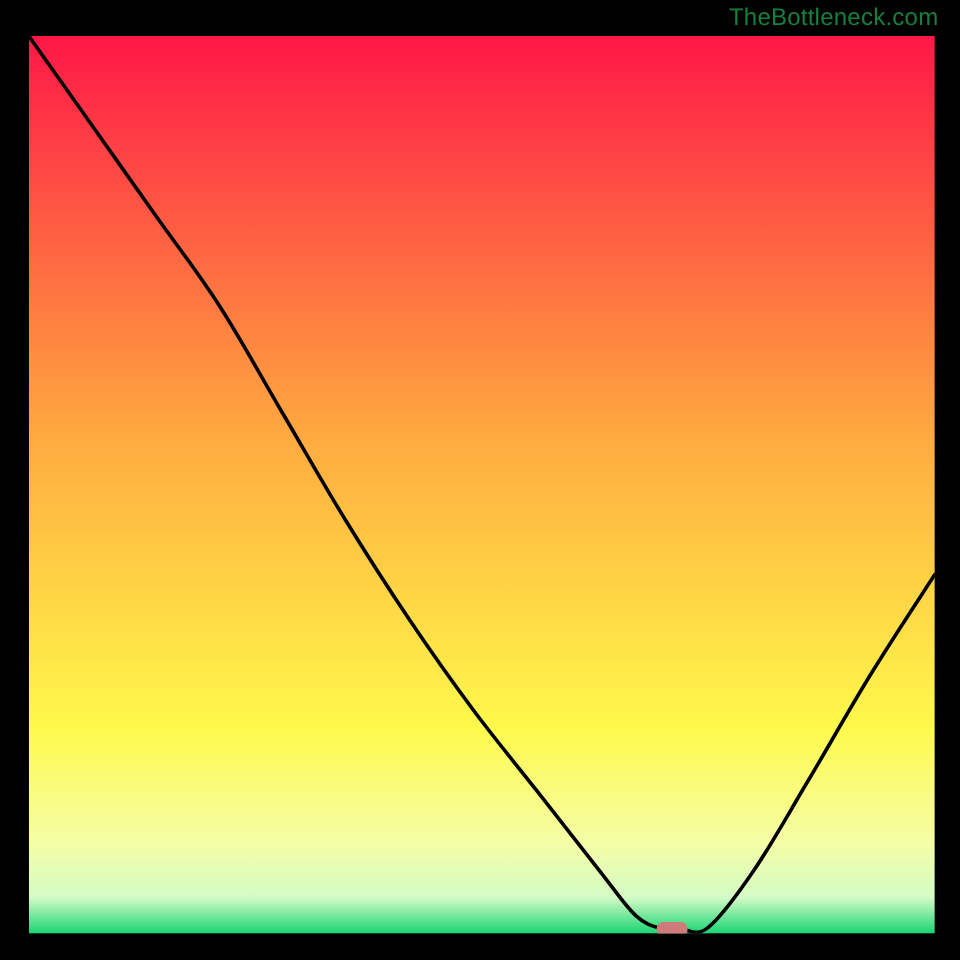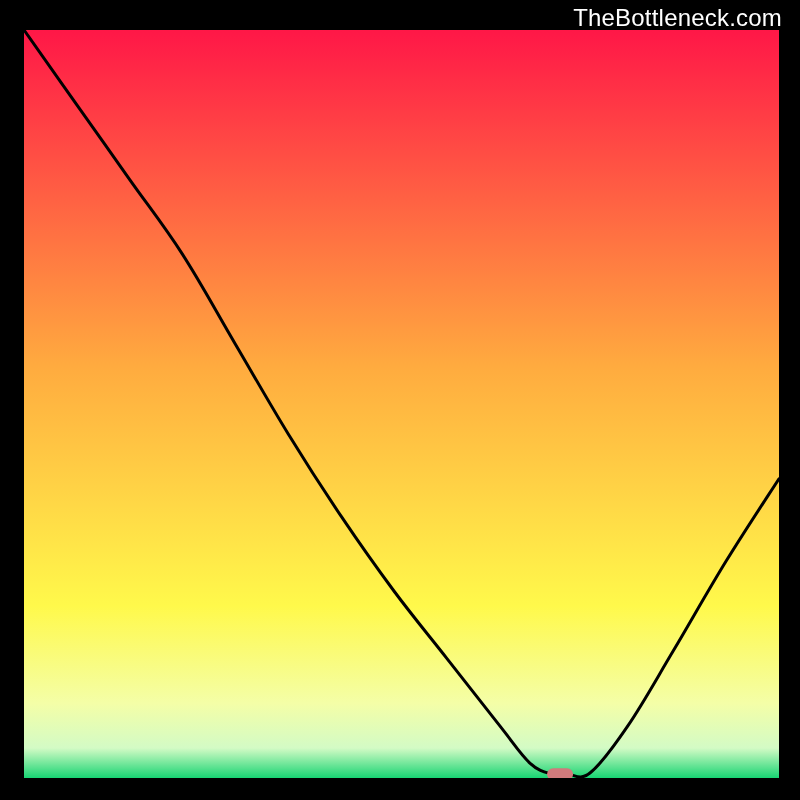--- a/index.html
+++ b/index.html
@@ -14,22 +14,22 @@
   .outer {
     position: relative;
     width: 800px;
     height: 800px;
     background: #000000;
   }
   .watermark {
     position: absolute;
     top: 4px;
     right: 18px;
-    color: #ffffff;
-    font-size: 24px;
+    color: #15803d;
+    font-size: 20px;
     font-weight: 500;
     letter-spacing: 0.2px;
     z-index: 6;
   }
   .plot {
     position: absolute;
     left: 24px;
     top: 30px;
     width: 755px;
     height: 748px;

